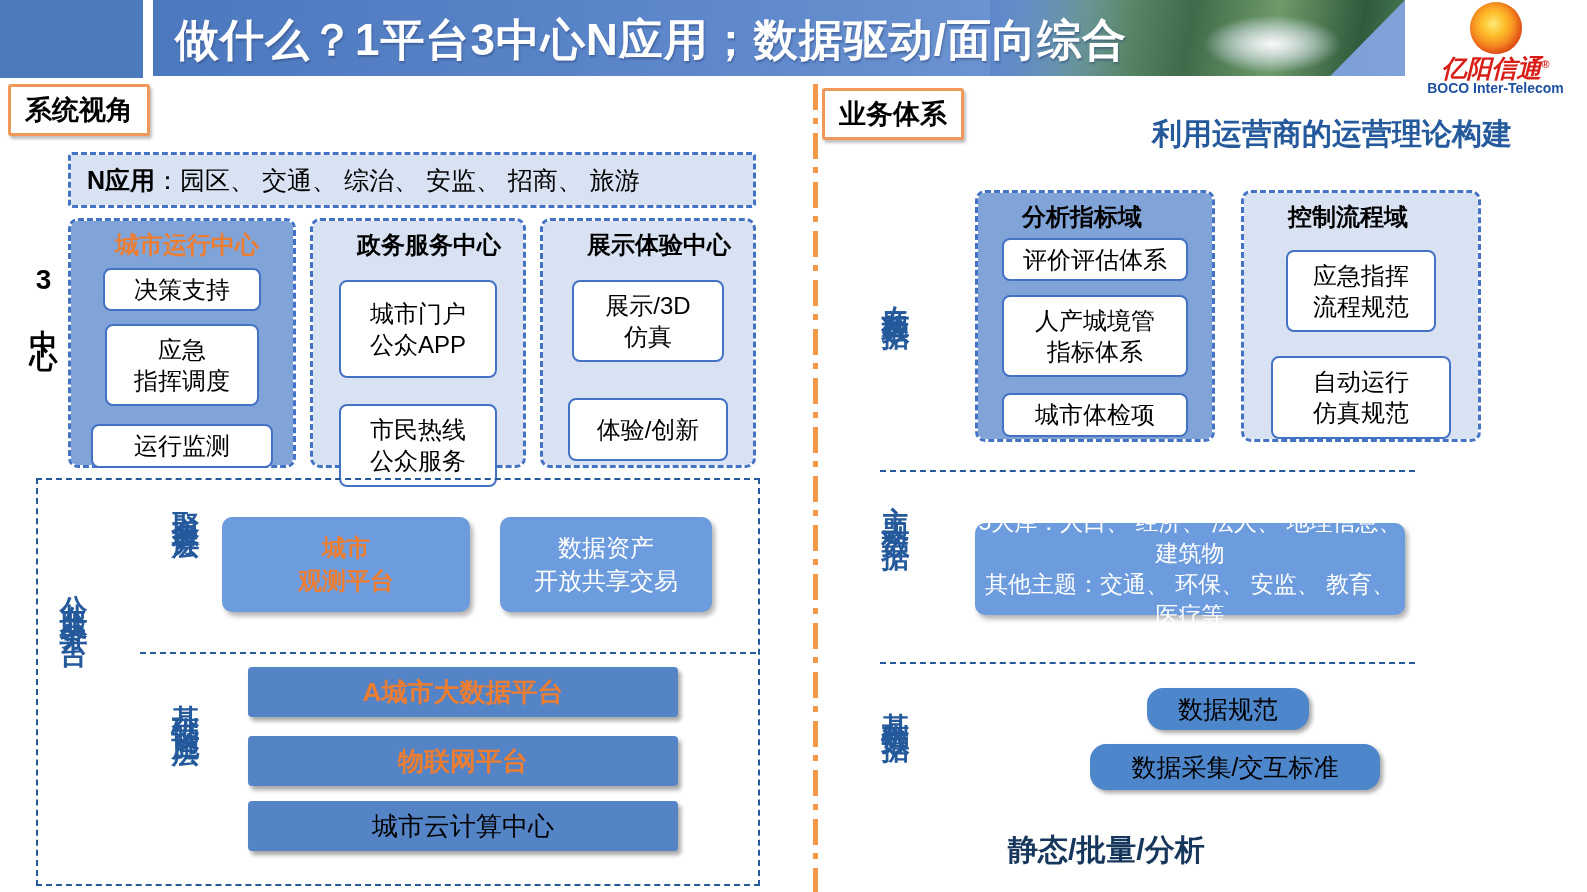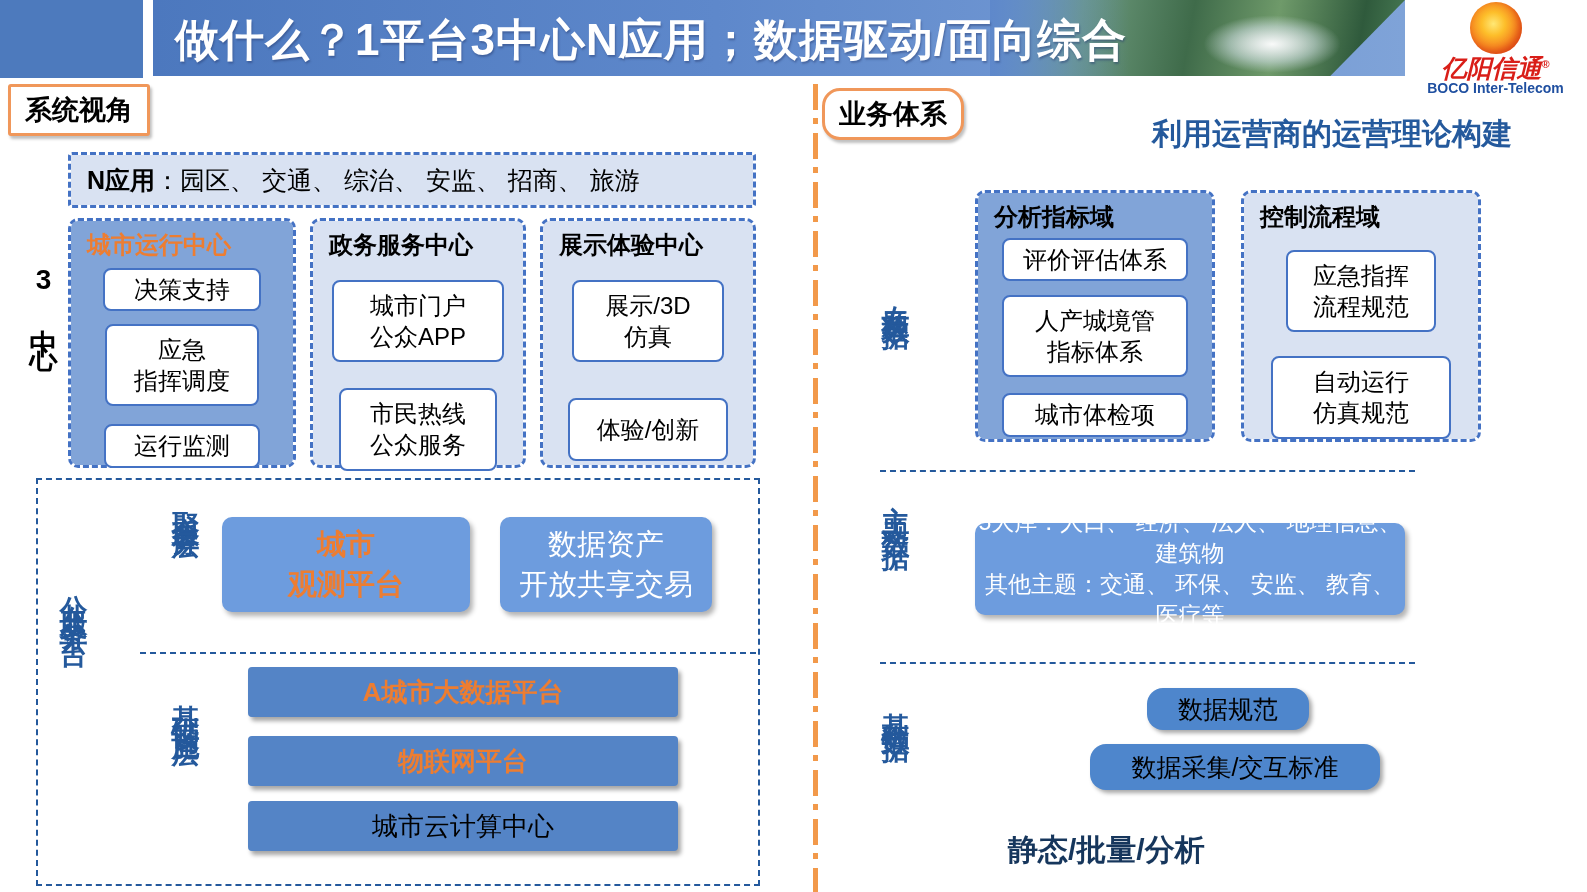--- a/index.html
+++ b/index.html
@@ -34,26 +34,26 @@
   .subtitle{position:absolute;left:1152px;top:114px;font-size:30px;font-weight:bold;color:#24599C;white-space:nowrap;}
   
   .vlabel{position:absolute;writing-mode:vertical-lr;text-orientation:upright;
     font-weight:bold;font-size:28px;line-height:1;white-space:nowrap;}
   .vlabel.blue{color:#24599C;}
   .preline{white-space:pre-line;}
   .card{position:absolute;top:218px;height:250px;border:3px dashed #4472C4;border-radius:10px;
     background-clip:padding-box;box-sizing:border-box;display:flex;flex-direction:column;align-items:center;}
   .card.solid{background-color:#81A4D8;}
   .card.light{background-color:#D9E2F2;}
-  .card-title{align-self:flex-start;font-size:24px;font-weight:bold;padding:10px 0 0 16px;line-height:1.2;}
+  .card-title{align-self:flex-start;font-size:24px;font-weight:bold;padding:10px 0 0 16px;line-height:1.2;margin-left:28px;}
   .card-title.orange{color:#ED7D31;}
   .witem{background:#fff;border:2px solid #4472C4;border-radius:8px;font-size:24px;color:#000;
     text-align:center;padding:4px 0;line-height:1.3;box-sizing:border-box;
     display:flex;align-items:center;justify-content:center;}
-  .bluebox{position:absolute;background:#6D9CDE;border-radius:10px;color:#fff;font-size:29px;
+  .bluebox{position:absolute;background:#6D9CDE;border-radius:10px;color:#fff;font-size:24px;
     display:flex;align-items:center;justify-content:center;text-align:center;line-height:1.35;
     box-shadow:3px 4px 5px rgba(0,0,0,.3);}
   .bar{position:absolute;left:248px;width:430px;height:50px;background:#5484C6;border-radius:4px;
     display:flex;align-items:center;justify-content:center;font-size:26px;
     box-shadow:3px 4px 4px rgba(0,0,0,.35);}
   .smallblue{position:absolute;background:#4E86CC;border-radius:16px;color:#000;font-size:25px;
     display:flex;align-items:center;justify-content:center;box-shadow:3px 3px 4px rgba(0,0,0,.35);}
   .orange-bold{color:#ED7D31;font-weight:bold;}
   .hdash{position:absolute;height:0;border-top:2px dashed #24599C;}
   .outer-dash{position:absolute;left:36px;top:478px;width:724px;height:408px;
@@ -73,45 +73,45 @@
   <div class="hdr-photo-fade"></div>
   <div class="hdr-title">做什么？1平台3中心N应用；数据驱动/面向综合</div>
 
   <div class="logo">
     <div class="logo-sun"></div>
     <div class="logo-cn"><span>亿阳信通</span><span class="logo-reg">®</span></div>
     <div class="logo-en">BOCO Inter-Telecom</div>
   </div>
 
   <div class="sec-label" style="left:8px;top:84px;">系统视角</div>
-  <div class="sec-label" style="left:822px;top:88px;border-radius:18px;">业务体系</div>
+  <div class="sec-label" style="left:822px;top:88px;">业务体系</div>
   <div class="subtitle">利用运营商的运营理论构建</div>
 
   <div class="vline-orange"></div>
 
   <div style="position:absolute;left:68px;top:152px;width:688px;height:56px;background:#D9E2F2;
        border:3px dashed #4472C4;border-radius:4px;background-clip:padding-box;box-sizing:border-box;
        display:flex;align-items:center;padding-left:16px;font-size:25px;">
     <span style="font-weight:bold;">N应用</span>
       <span>：园区、 交通、 综治、 安监、 招商、 旅游</span>
   </div>
 
   <div class="vlabel" style="left:29px;top:264px;color:#000;letter-spacing:12px;">3中心</div>
 
   <div class="card solid" style="left:68px;width:228px;">
     <div class="card-title orange">城市运行中心</div>
     <div class="witem" style="width:158px;margin-top:8px;">决策支持</div>
     <div class="witem preline" style="width:154px;margin-top:13px;padding:8px 6px;">应急
 指挥调度</div>
-    <div class="witem" style="width:156px;margin-top:18px;">运行监测</div>
+    <div class="witem" style="width:182px;margin-top:18px;">运行监测</div>
   </div>
 
   <div class="card light" style="left:310px;width:216px;">
     <div class="card-title">政务服务中心</div>
-    <div class="witem preline" style="width:172px;margin-top:20px;padding:8px 6px;">城市门户
+    <div class="witem preline" style="width:158px;margin-top:20px;padding:16px 6px;">城市门户
 公众APP</div>
     <div class="witem preline" style="width:158px;margin-top:26px;padding:8px 6px;">市民热线
 公众服务</div>
   </div>
 
   <div class="card light" style="left:540px;width:216px;">
     <div class="card-title">展示体验中心</div>
     <div class="witem preline" style="width:152px;margin-top:20px;padding:8px 6px;">展示/3D
 仿真</div>
     <div class="witem" style="width:160px;margin-top:36px;padding:14px 6px;">体验/创新</div>

